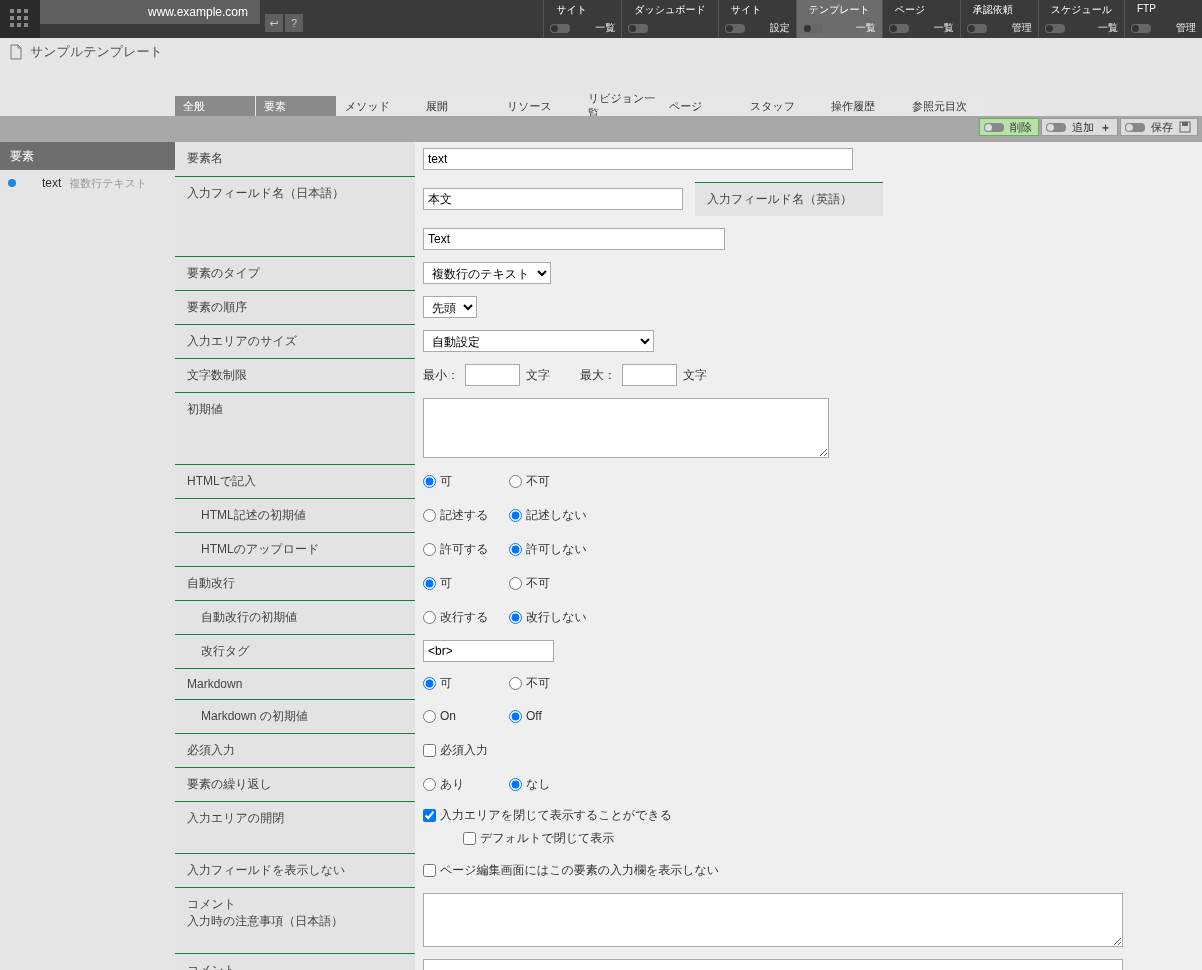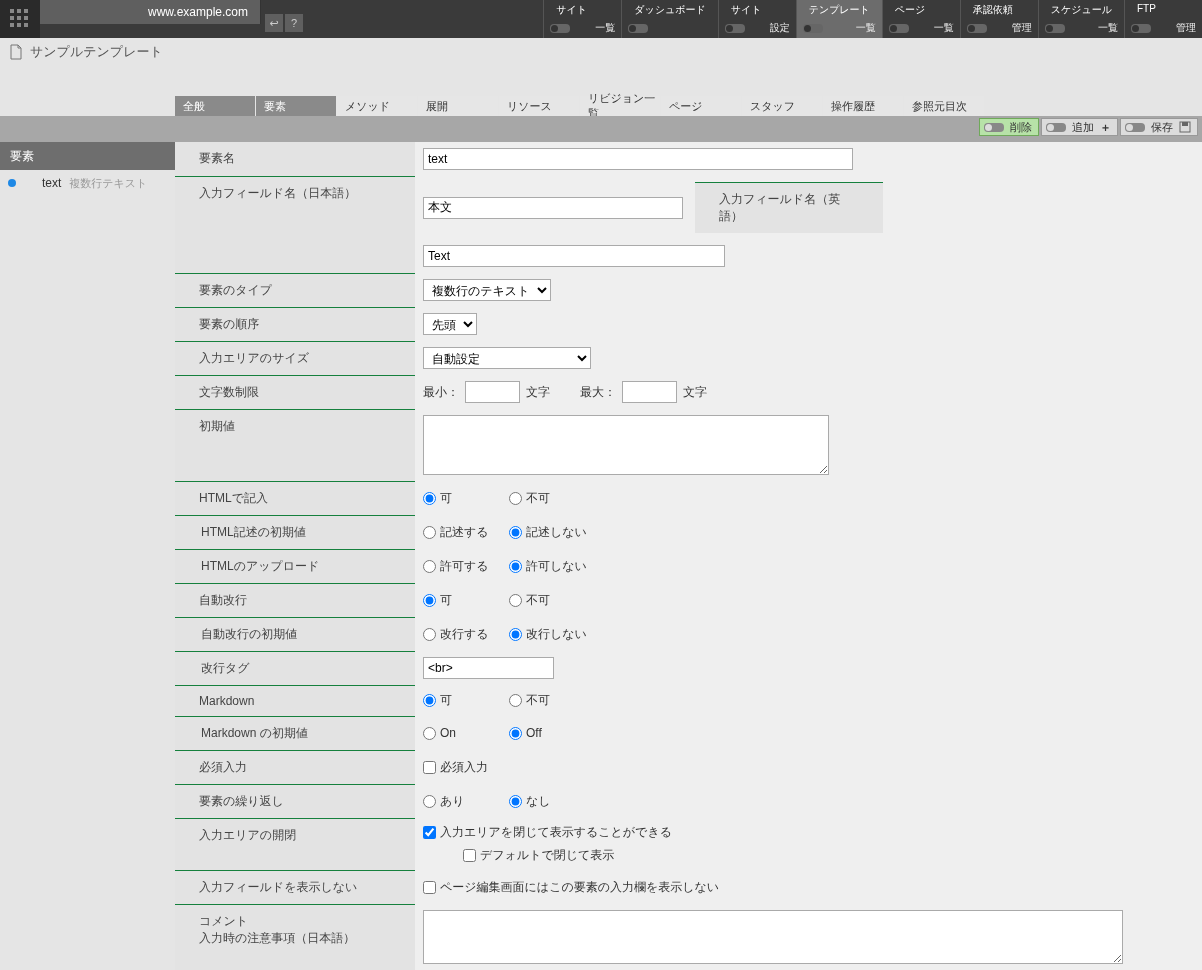--- a/index.html
+++ b/index.html
@@ -41,21 +41,21 @@
 .main { display: flex; }
 .sidebar { width: 175px; }
 .sidebar-h { background: #6e6e6e; color: #fff; height: 28px; display: flex; align-items: center; padding-left: 10px; font-size: 12px; }
 .side-item { display: flex; align-items: center; height: 26px; padding-left: 8px; gap: 8px; }
 .blue-dot { width:8px; height:8px; background:#1e88e5; border-radius:50%; }
 .side-name { color:#333; }
 .side-type { color:#999; font-size:11px; }
 
 .form-area { flex: 1; background: #efefef; }
 .frow { display: flex; border-bottom: 0; }
-.flabel { width: 240px; background: #e3e3e3; padding: 8px 24px; color:#444; }
+.flabel { width: 240px; background: #e3e3e3; padding: 8px 12px; color:#444; }
 .flabel.sub { padding-left: 26px; }
 .fval { flex:1; padding: 6px 8px; display: flex; align-items: center; gap: 6px; flex-wrap: wrap; }
 .frow + .frow .flabel { border-top:1px solid #15803d; }
 input[type=text], textarea, select { font-family: inherit; font-size: 12px; border:1px solid #aaa; background:#fff; padding:3px 4px; }
 .inp-lg { width: 430px; }
 .inp-md { width: 260px; }
 .inp-med2 { width:302px; }
 .inp-sm { width: 55px; }
 .inp-xs { width: 131px; }
 select { height: 22px; }
@@ -216,21 +216,21 @@
     <div class="frow">
       <div class="flabel">要素の順序</div>
       <div class="fval">
           <select><option>先頭</option></select>
         </div>
     </div>
 
     <div class="frow">
       <div class="flabel">入力エリアのサイズ</div>
       <div class="fval">
-          <select style="width:168px"><option>自動設定</option></select>
+          <select style="width:231px"><option>自動設定</option></select>
         </div>
     </div>
 
     <div class="frow">
       <div class="flabel">文字数制限</div>
       <div class="fval">
         <span>最小：</span>
         <input type="text" class="inp-sm" style="">
         <span>文字</span>
         <span style="width:18px"></span>

